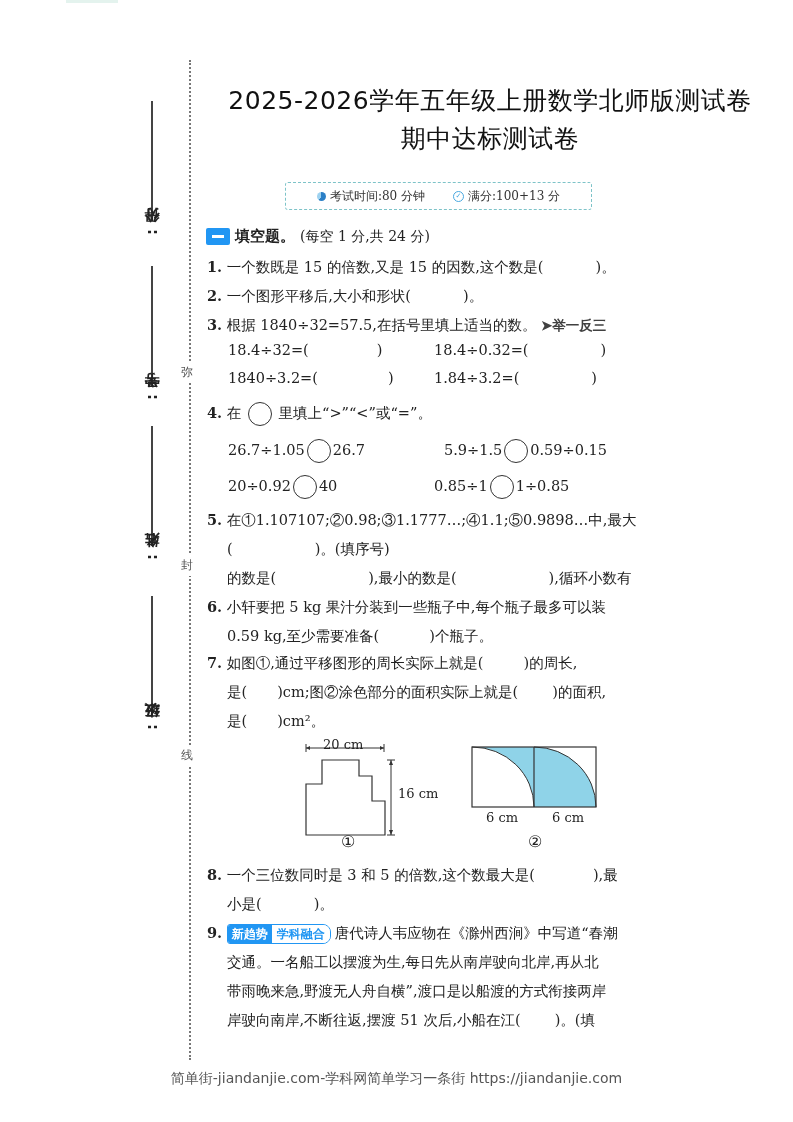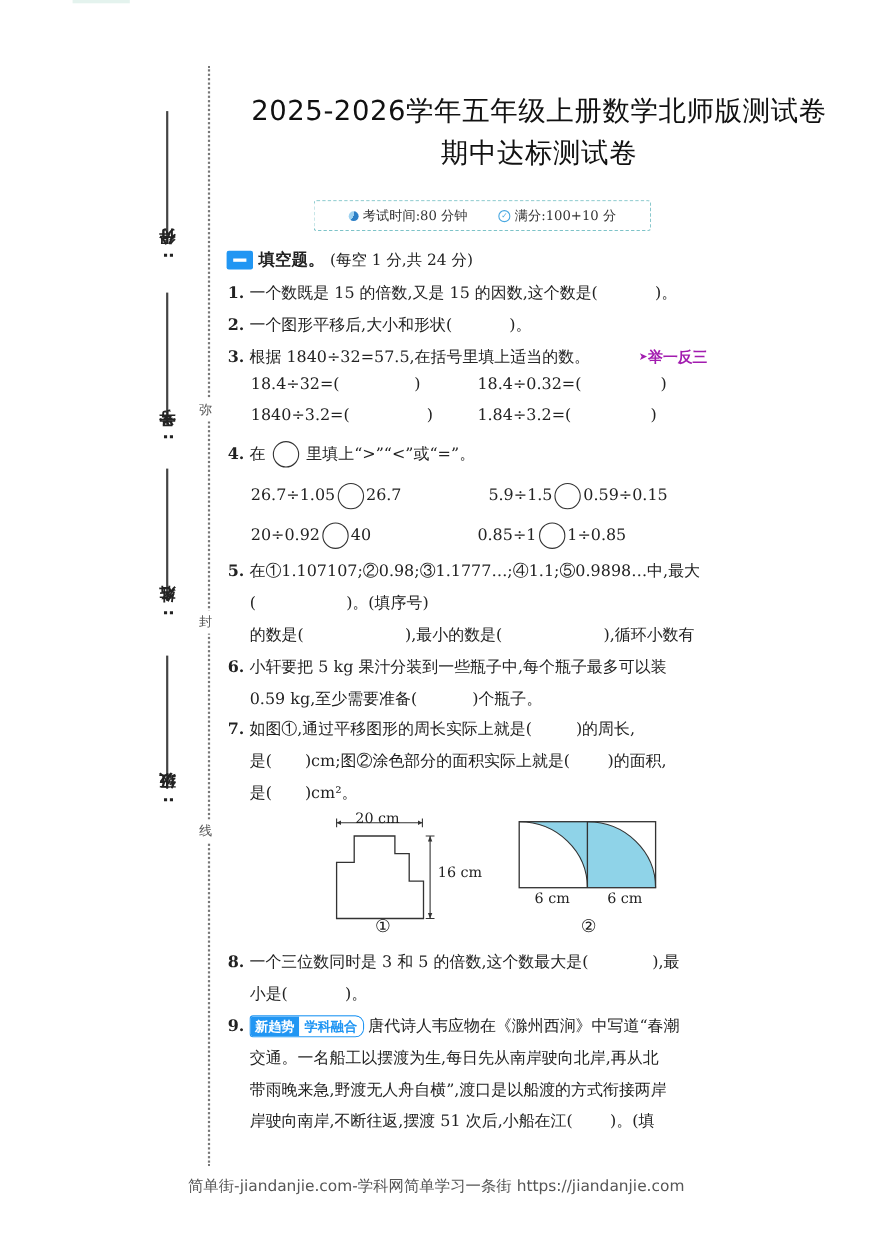--- a/index.html
+++ b/index.html
@@ -57,21 +57,21 @@
     }
     .section-badge span { display: block; width: 12px; height: 2.5px; background: #fff; }
     .section-title { font-family: "DejaVu Sans", sans-serif; font-weight: bold; font-size: 15px; }
     .section-note { font-size: 14px; }
 
     
     .q { position: absolute; left: 207px; font-size: 14.5px; line-height: 29px; width: 470px; }
     .qnum { font-weight: bold; }
     .indent { padding-left: 20px; }
     .blank { display: inline-block; }
-    .link-blue { color: #a21caf; font-family: Liberation Mono, monospace; font-size: 13.5px; font-weight: bold; margin-left: 40px; }
+    .link-blue { color: #404040; font-family: Liberation Serif, serif; font-size: 13.5px; font-weight: bold; }
 
     .row2 { position: absolute; font-size: 14.5px; }
     .circle { display: inline-block; width: 22px; height: 22px; border: 1.6px solid #333; border-radius: 50%; vertical-align: middle; margin: 0 2px; }
 
     
     .fig { position: absolute; }
     .fig-label { position: absolute; font-size: 16px; }
 
     
     .tag-wrap { display: inline-flex; align-items: center; border: 1px solid #2196f3; border-radius: 3px 8px 8px 3px; overflow: hidden; vertical-align: middle; margin-right: 4px; height: 18px; }
@@ -115,21 +115,21 @@
   <div>期中达标测试卷</div>
 </div>
 
 <div class="info-box">
   <div class="info-item">
     <span class="icon-clock"></span>
     <span>考试时间:80 分钟</span>
   </div>
   <div class="info-item">
     <span class="icon-check">✓</span>
-    <span>满分:100+10 分</span>
+    <span>满分:100+13 分</span>
   </div>
 </div>
 
 <div class="section-head">
   <div class="section-badge">
       <span></span>
     </div>
   <span class="section-title">填空题。</span>
   <span class="section-note">(每空 1 分,共 24 分)</span>
 </div>

